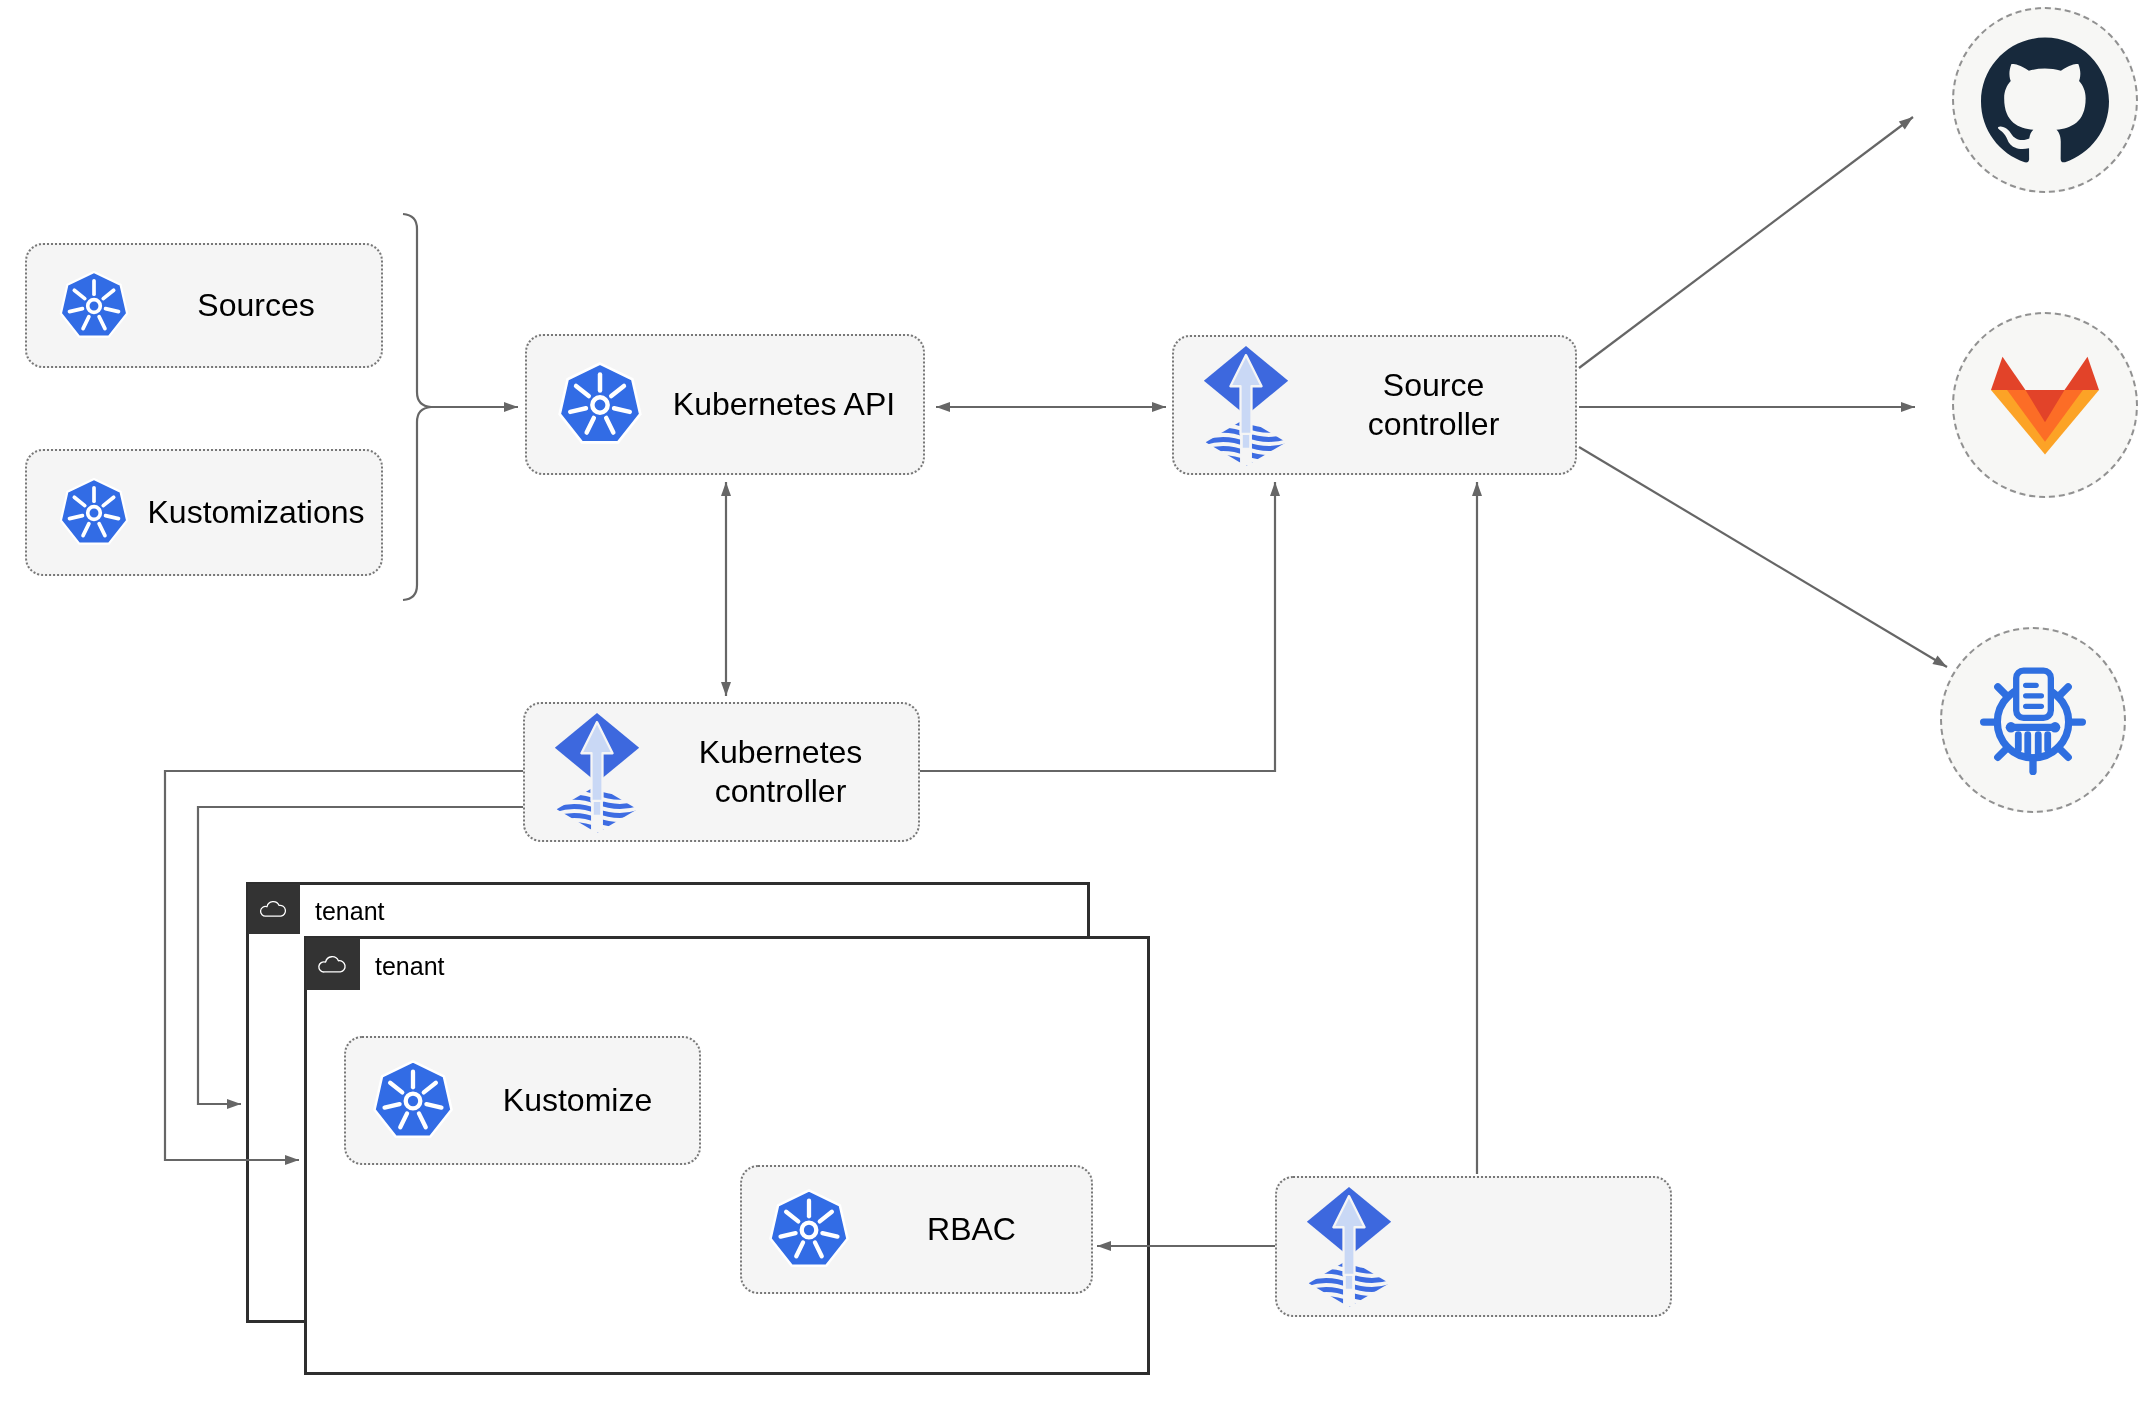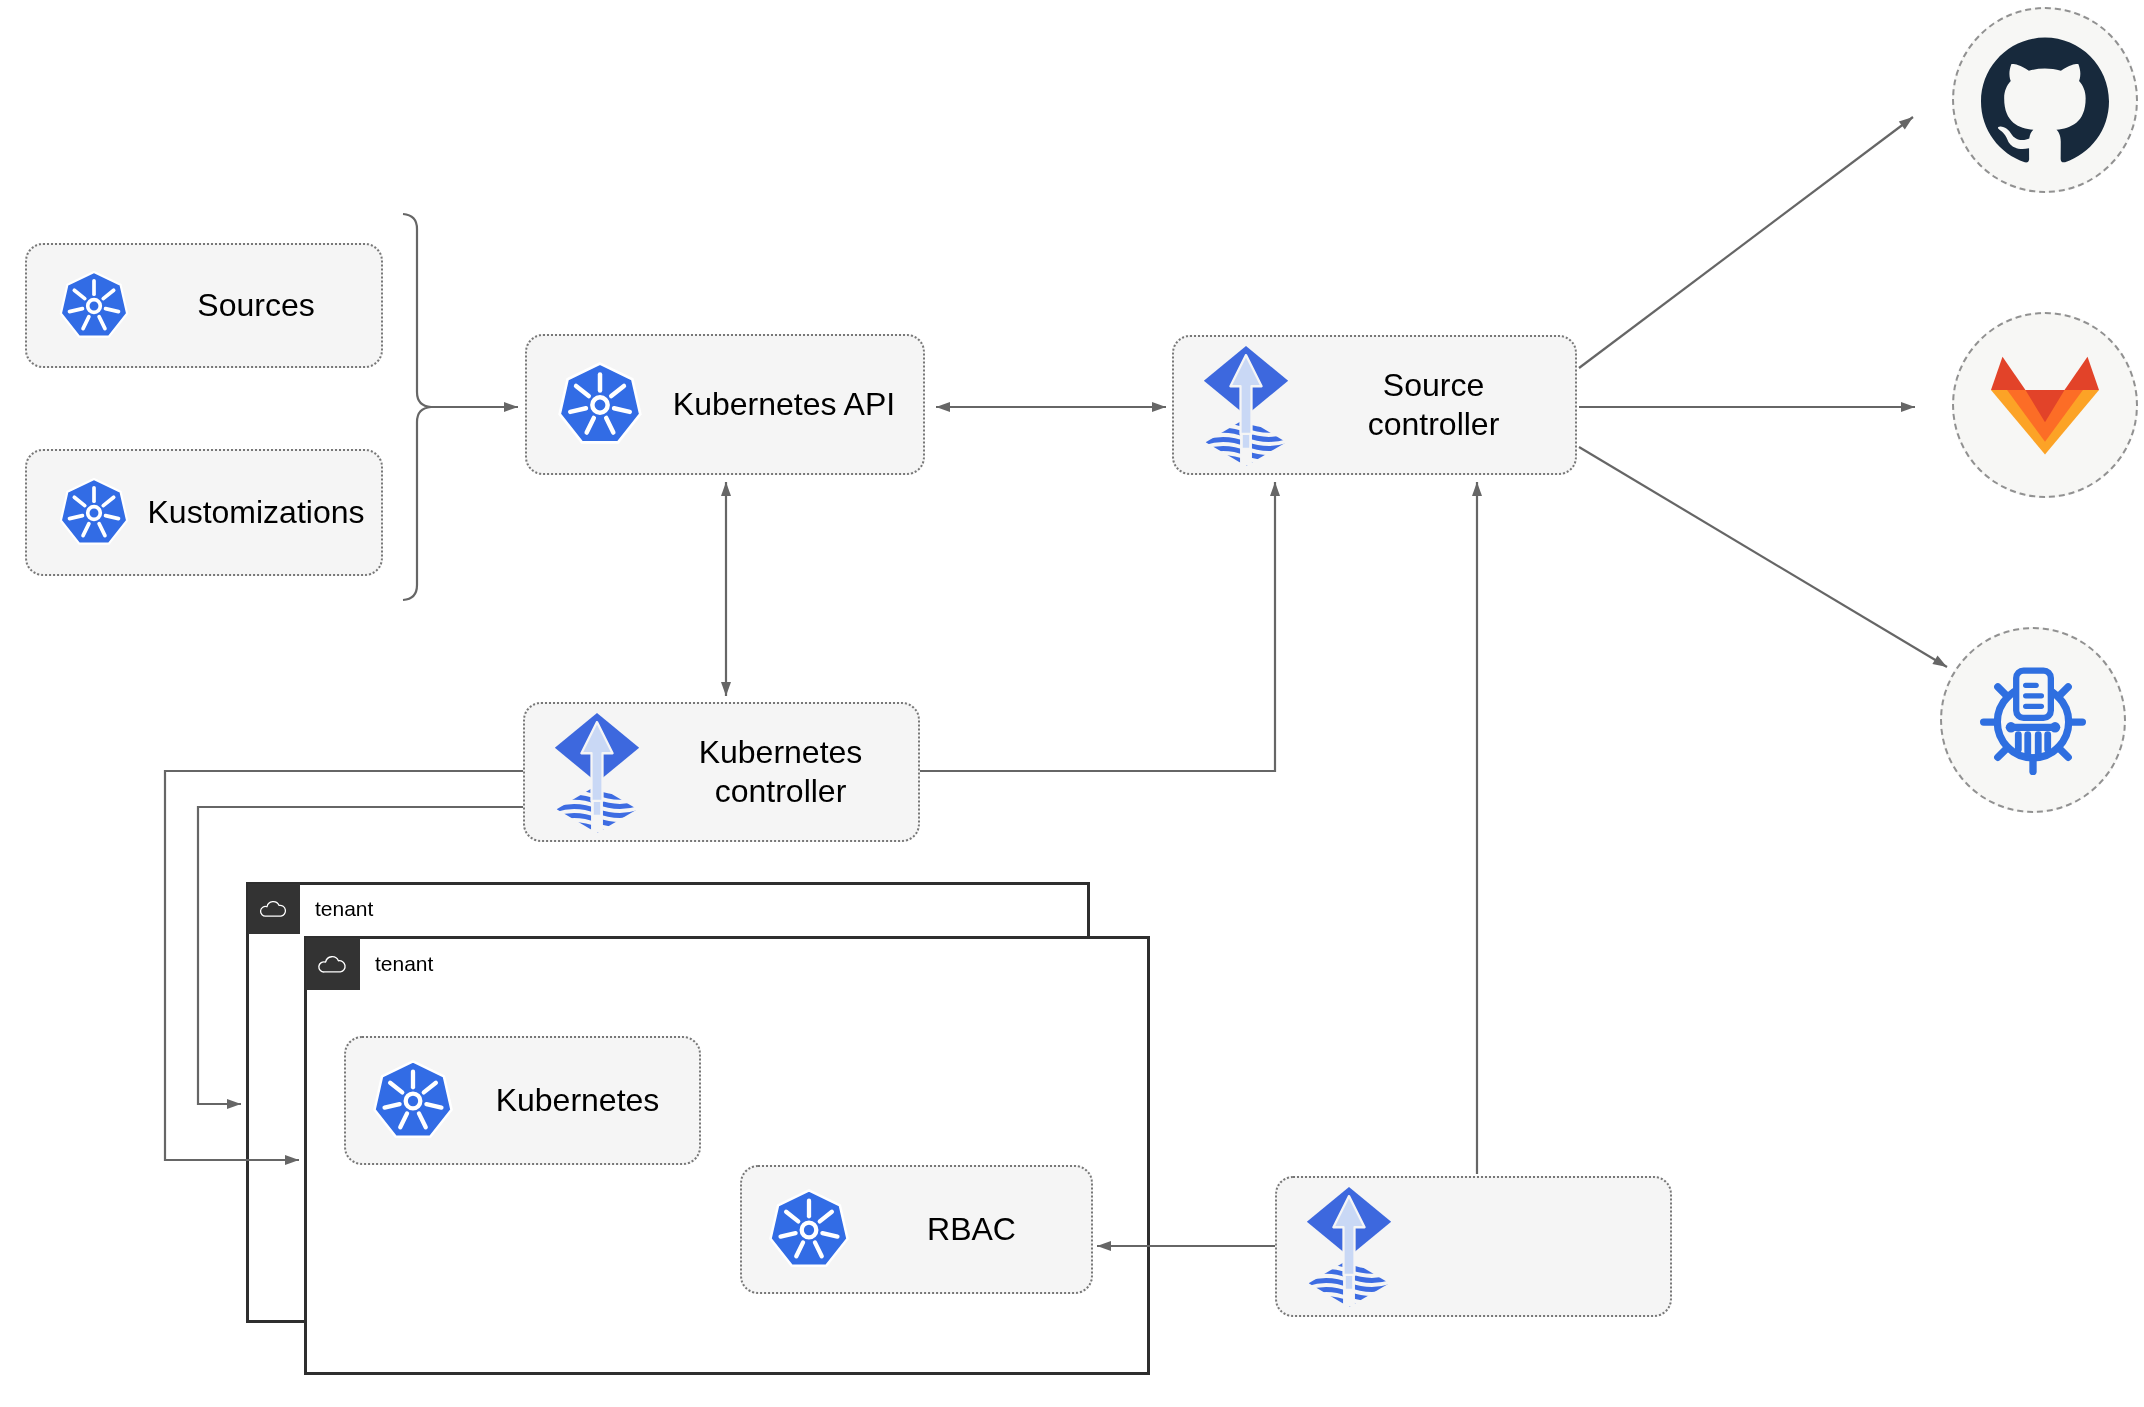--- a/index.html
+++ b/index.html
@@ -6,21 +6,21 @@
   .stage{position:relative;width:2144px;height:1407px;background:#ffffff;overflow:hidden;
          font-family:"Liberation Sans",sans-serif;color:#000;text-decoration:underline;}
   .dbox{position:absolute;background:#f5f5f5;border:2px dotted #777;border-radius:18px;
         display:flex;align-items:center;box-sizing:border-box;}
   .dbox .ic{flex:0 0 auto;display:flex;align-items:center;justify-content:center;}
   .dbox .lbl{flex:1 1 auto;text-align:center;font-size:32px;line-height:1.22;color:#000;}
   .lbl-wrap{display:flex;justify-content:center;}
   .lbl-wrap span{display:inline-block;max-width:175px;}
   .tenantbox{position:absolute;background:#fff;border:3px solid #2e2e2e;box-sizing:border-box;}
   .tenant-tab{position:absolute;left:-1px;top:-1px;background:#333;display:flex;align-items:center;justify-content:center;}
-  .tenant-lbl{position:absolute;font-size:21px;color:#000;}
+  .tenant-lbl{position:absolute;font-size:25px;color:#000;}
   .provider{position:absolute;border:2.5px dashed #919191;border-radius:50%;background:#f7f7f5;
             display:flex;align-items:center;justify-content:center;box-sizing:border-box;}
   svg.overlay{position:absolute;left:0;top:0;z-index:10;pointer-events:none;}
   .z1{z-index:1}.z2{z-index:2}.z3{z-index:3;position:relative;}
 </style>
 </head>
 <body>
 
 <div class="stage">
 
@@ -134,21 +134,21 @@
         </svg>
     </div>
     <div class="tenant-lbl" style="left:68px;top:13px;">tenant</div>
 
     <div class="dbox z3" style="left:37px;top:97px;width:357px;height:129px;">
       <div class="ic" style="padding-left:24px;">
         <svg width="86" height="86" viewBox="0 0 100 100">
             <use href="#sym-k8s"></use>
           </svg>
       </div>
-      <div class="lbl">Kubernetes</div>
+      <div class="lbl">Kustomize</div>
     </div>
 
     <div class="dbox z3" style="left:433px;top:97px;width:353px;height:129px;">
       <div class="ic" style="padding-left:24px;">
         <svg width="86" height="86" viewBox="0 0 100 100">
             <use href="#sym-k8s"></use>
           </svg>
       </div>
       <div class="lbl">RBAC</div>
     </div>

